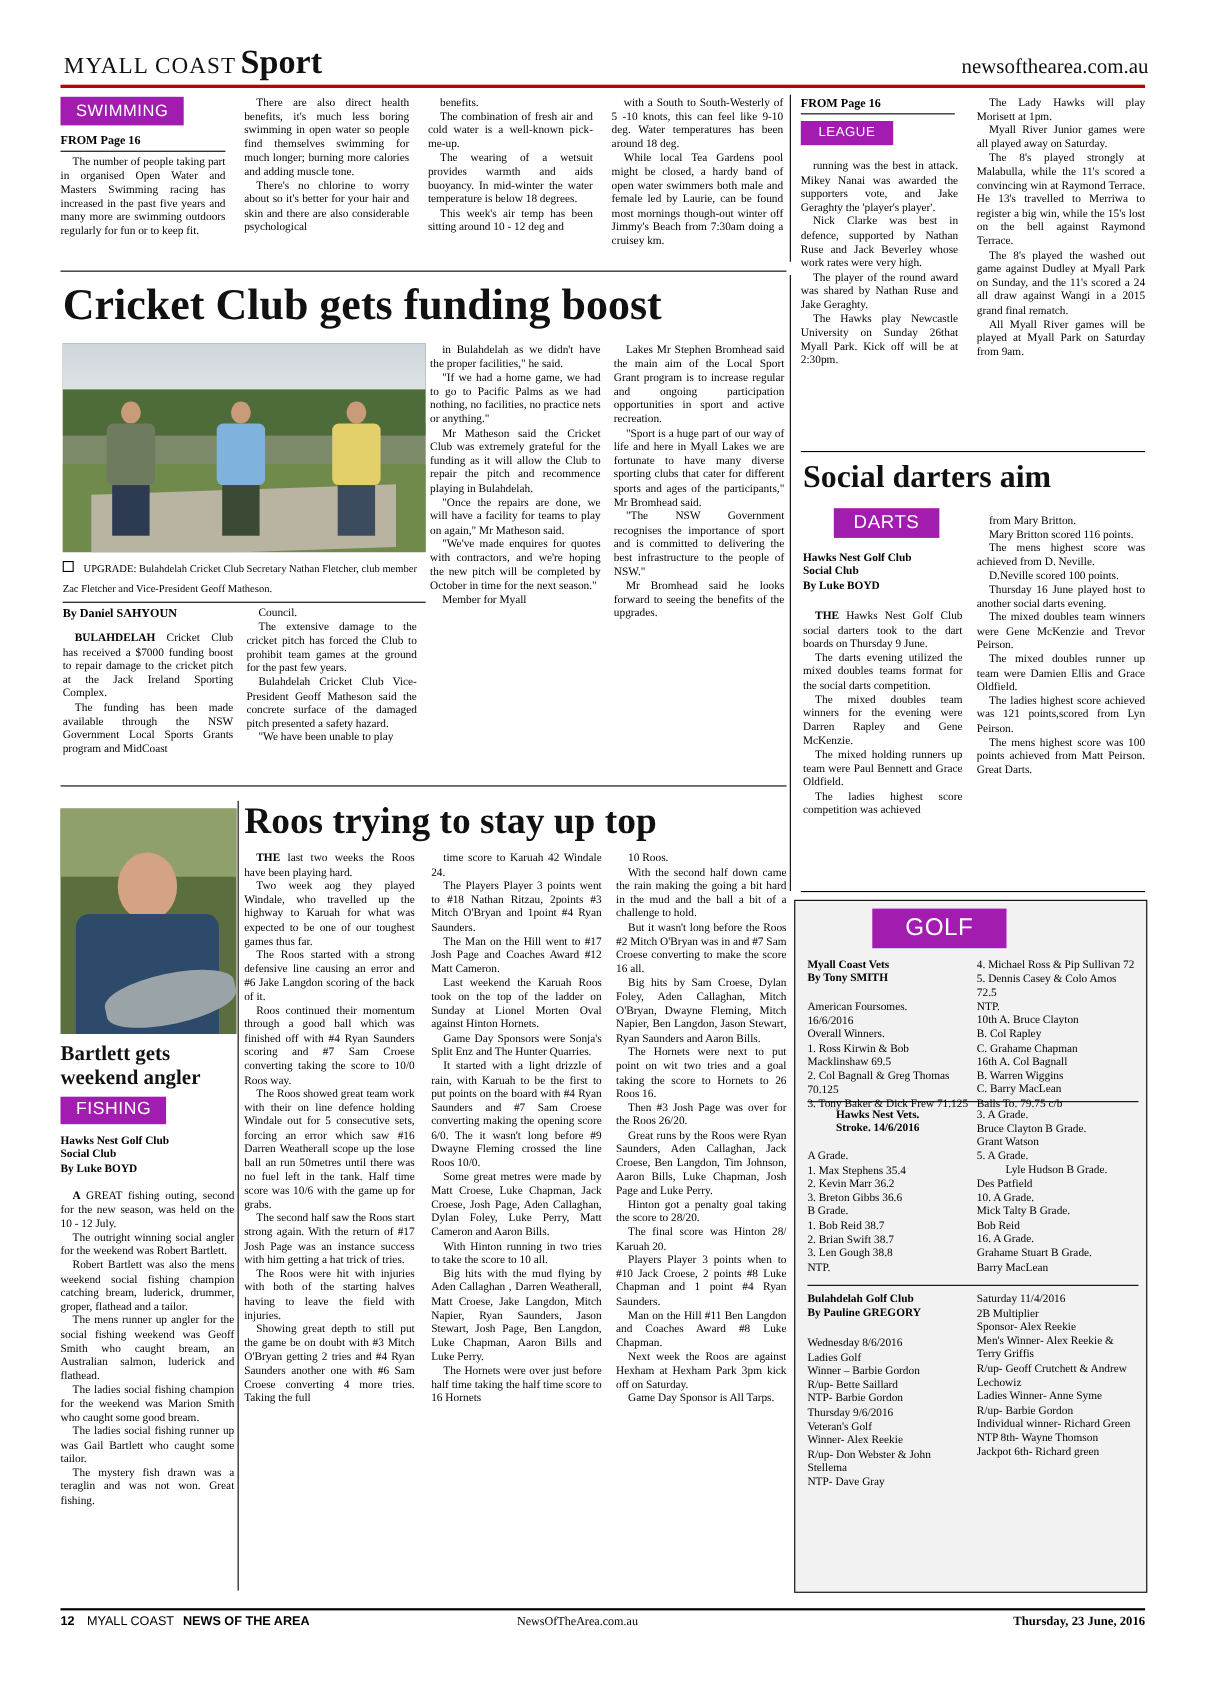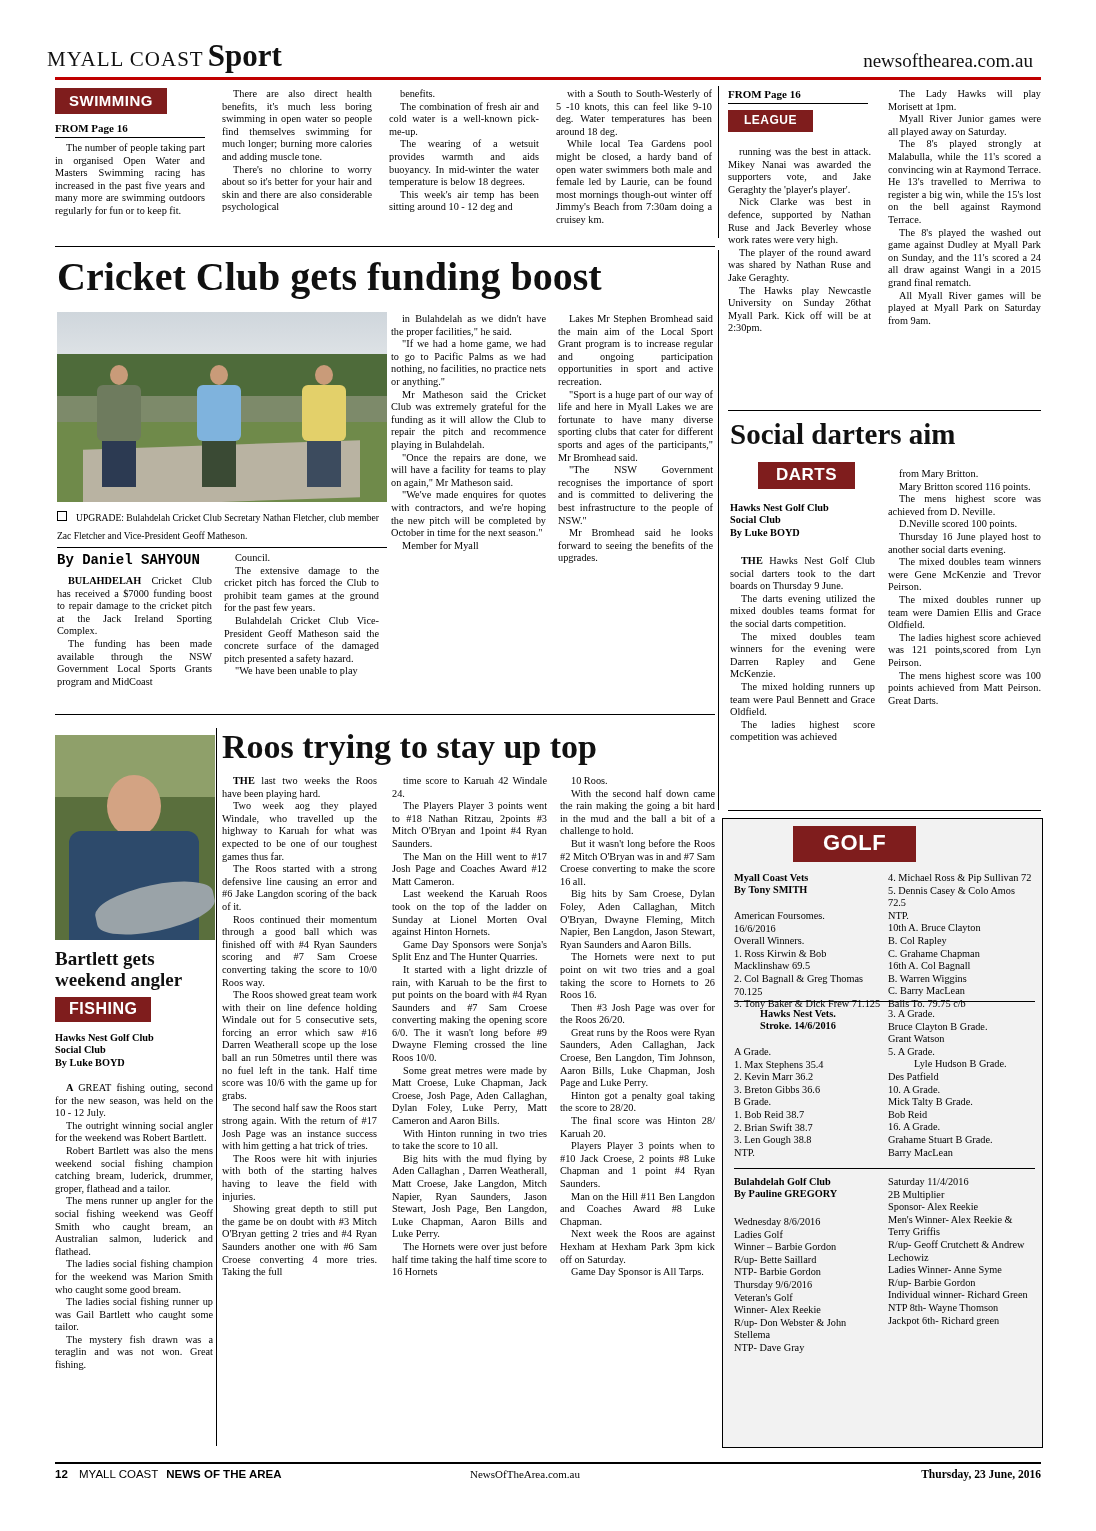--- a/index.html
+++ b/index.html
@@ -7,43 +7,43 @@
     width:1096px;height:1531px;
     background:#ffffff;
     font-family:"Liberation Serif", serif;
     color:#000;
     position:relative;
     overflow:hidden;
   }
   .page{position:absolute;left:0;top:0;width:1096px;height:1531px;}
 
   
-  .masthead{position:absolute;left:47px;top:38px;width:986px;height:40px;text-decoration:underline;}
+  .masthead{position:absolute;left:58px;top:38px;width:986px;height:40px;text-decoration:underline;}
   .mast-left{position:absolute;left:0;top:0;font-family:"Liberation Serif",serif;}
   .mast-myall{font-size:21px;letter-spacing:1px;color:#111;font-weight:normal;font-variant:small-caps;}
   .mast-sport{font-size:31px;font-weight:bold;color:#111;}
   .mast-right{position:absolute;right:0;top:12px;font-size:19px;color:#111;font-family:"Liberation Serif",serif;}
   .mast-rule{position:absolute;left:55px;top:77px;width:986px;height:3px;background:#c00000;}
 
   
   .col{position:absolute;font-size:10.3px;line-height:12.6px;text-align:justify;}
   .col p{margin:0 0 0 0;text-indent:11px;}
 
-  .blackbar{background:#7f1d1d;color:#fff;font-family:"Liberation Sans",sans-serif;
-    font-weight:bold;display:inline-block;padding:3px 12px 4px 12px;letter-spacing:.5px;}
+  .blackbar{background:#a21caf;color:#fff;font-family:"Liberation Sans",sans-serif;
+    font-weight:normal;display:inline-block;padding:3px 12px 4px 12px;letter-spacing:.5px;}
 
   .fromhdr{font-family:"Liberation Serif",serif;font-weight:bold;font-size:11px;}
   .hr-thin{border-top:1px solid #000;height:0;}
 
   .headline{font-family:"Liberation Serif",serif;font-weight:bold;color:#111;}
 
   .boxed{position:absolute;border:1px solid #000;background:#f2f2f2;}
   .photo{position:absolute;background:#7d8a6a;overflow:hidden;}
   .caption{font-size:9.6px;line-height:11.4px;}
-  .byline{font-family:Liberation Mono, monospace;font-weight:bold;font-size:14px;}
+  .byline{font-family:Liberation Serif, serif;font-weight:bold;font-size:11px;}
 
   
   .footer-rule{position:absolute;left:55px;top:1462px;width:986px;height:2px;background:#000;}
   .footer{position:absolute;top:1468px;font-family:"Liberation Sans",sans-serif;font-size:11.5px;}
   .footer-left{left:55px;}
   .footer-center{left:470px;font-family:"Liberation Serif",serif;font-size:11px;}
   .footer-right{right:55px;font-weight:bold;font-family:"Liberation Serif",serif;font-size:11.5px;}
 
   .divline{position:absolute;background:#000;}
 

